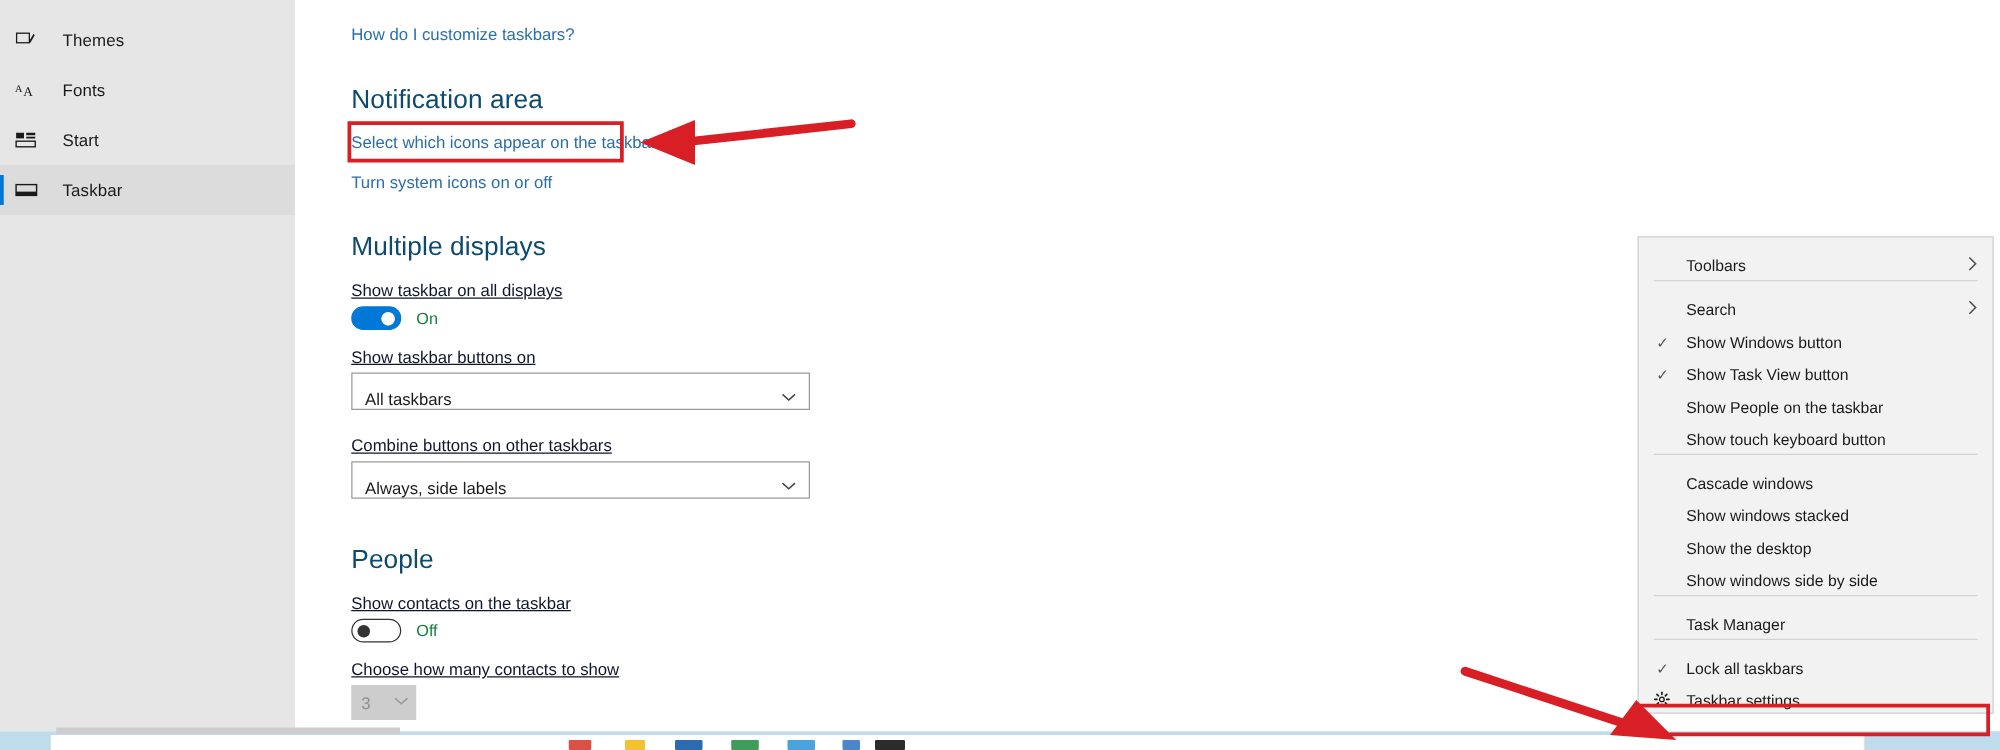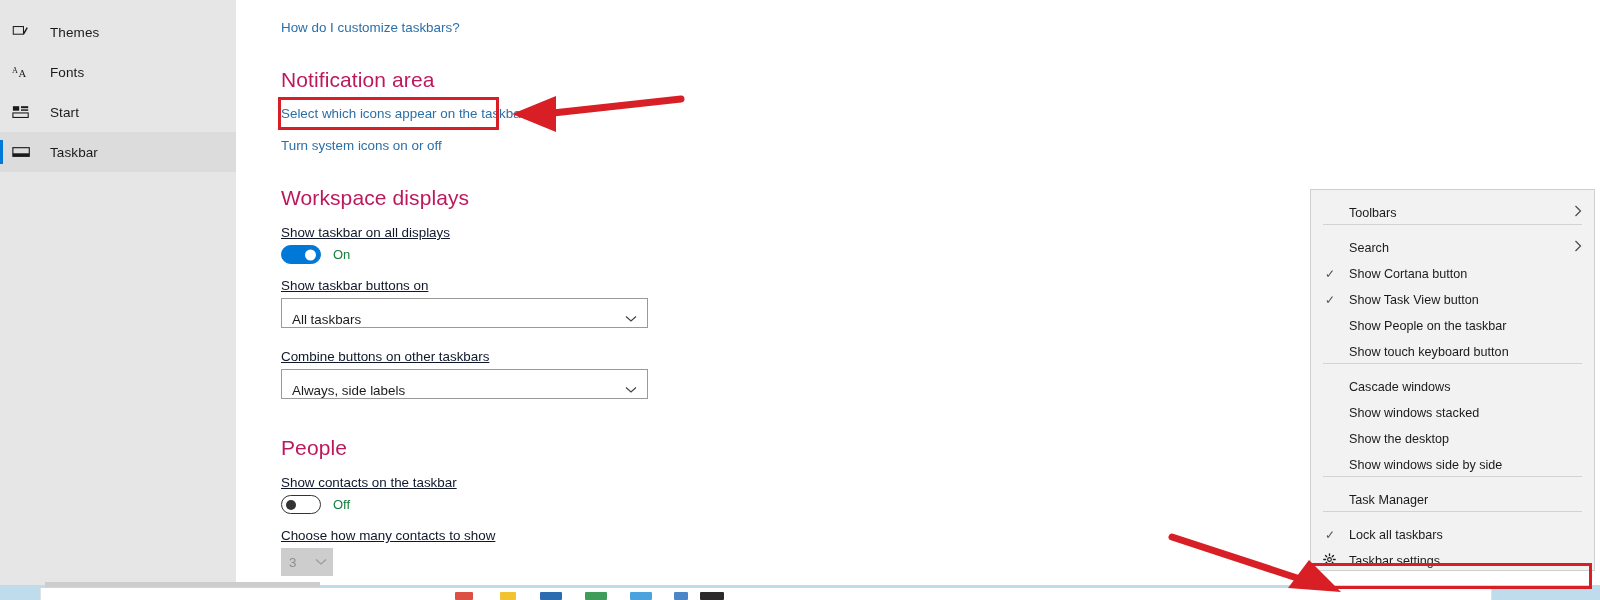--- a/index.html
+++ b/index.html
@@ -37,21 +37,21 @@
   
   #content {
     position: absolute; left: 256px; top: 0; width: 1344px; height: 585px;
     background: #ffffff;
   }
   .link {
     color: #2b6fa8; font-size: 13.4px; text-decoration: none;
     cursor: pointer; display: inline-block;
   }
   .section-head {
-    font-size: 21px; font-weight: 400; color: #be185d;
+    font-size: 21px; font-weight: 400; color: #0c4a6e;
     letter-spacing: .1px;
   }
   .field-label { font-size: 13.4px; color: #0f172a; text-decoration: underline; }
 
   
   .toggle-row { display: flex; align-items: center; gap: 12px; }
   .toggle {
     width: 40px; height: 19px; border-radius: 10px; position: relative;
     cursor: pointer; flex: 0 0 40px;
   }
@@ -178,21 +178,21 @@
   <main id="content">
 
     <a class="link" style="position:absolute; left:25px; top:20px;">How do I customize taskbars?</a>
 
     <h2 class="section-head" style="position:absolute; left:25px; top:68px;">Notification area</h2>
 
     <a class="link" style="position:absolute; left:25px; top:106px;">Select which icons appear on the taskbar</a>
 
     <a class="link" style="position:absolute; left:25px; top:138px;">Turn system icons on or off</a>
 
-    <h2 class="section-head" style="position:absolute; left:25px; top:186px;">Workspace displays</h2>
+    <h2 class="section-head" style="position:absolute; left:25px; top:186px;">Multiple displays</h2>
 
     <div class="field-label" style="position:absolute; left:25px; top:225px;">Show taskbar on all displays</div>
 
     <div class="toggle-row" style="position:absolute; left:25px; top:245px;">
       <div class="toggle on">
         <span class="knob"></span>
       </div>
       <span class="toggle-text">On</span>
     </div>
 
@@ -250,21 +250,21 @@
       </div>
       <div class="menu-sep"></div>
       <div class="menu-item">
         <span class="mlabel">Search</span>
         <span class="arrow"><svg width="8" height="12" viewBox="0 0 8 12">
             <path d="M1.5 1 L6.5 6 L1.5 11" fill="none" stroke="#4a4a4a" stroke-width="1.2"></path>
           </svg></span>
       </div>
       <div class="menu-item">
         <span class="check">✓</span>
-        <span class="mlabel">Show Cortana button</span>
+        <span class="mlabel">Show Windows button</span>
       </div>
       <div class="menu-item">
         <span class="check">✓</span>
         <span class="mlabel">Show Task View button</span>
       </div>
       <div class="menu-item">
         <span class="mlabel">Show People on the taskbar</span>
       </div>
       <div class="menu-item">
         <span class="mlabel">Show touch keyboard button</span>

